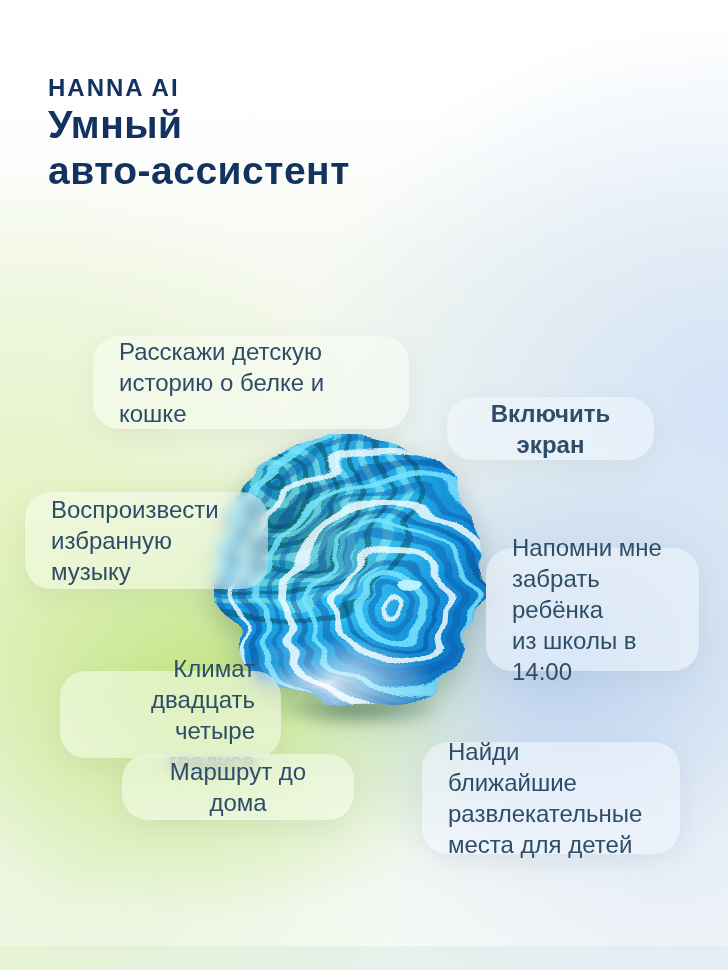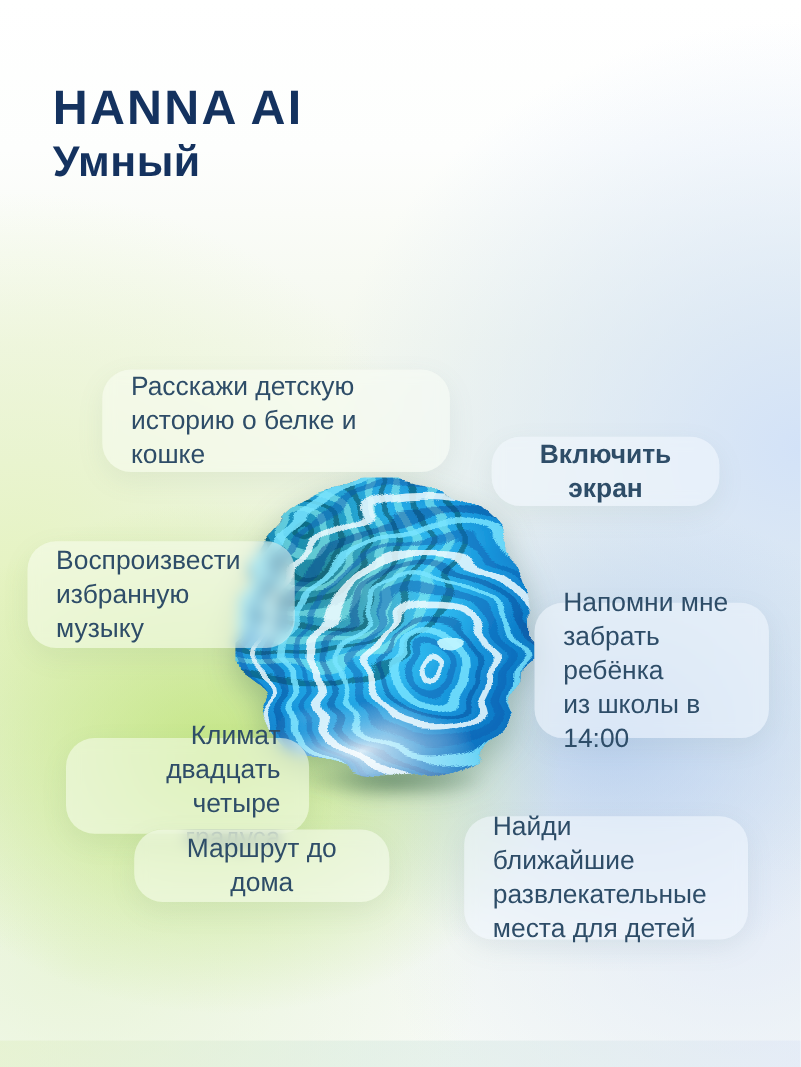--- a/index.html
+++ b/index.html
@@ -15,21 +15,21 @@
       radial-gradient(42% 24% at 28% 71%, rgba(178,223,94,0.70) 0%, rgba(178,223,94,0) 100%),
       radial-gradient(38% 22% at 76% 69%, rgba(158,190,236,0.60) 0%, rgba(158,190,236,0) 100%),
       radial-gradient(55% 36% at 2% 54%,  rgba(229,243,192,0.95) 0%, rgba(229,243,192,0) 100%),
       radial-gradient(60% 40% at 100% 42%, rgba(209,225,248,0.95) 0%, rgba(209,225,248,0) 100%),
       radial-gradient(50% 28% at 10% 90%, rgba(231,244,212,0.85) 0%, rgba(231,244,212,0) 100%),
       radial-gradient(45% 26% at 92% 86%, rgba(226,234,249,0.80) 0%, rgba(226,234,249,0) 100%),
       linear-gradient(180deg,#ffffff 0%,#fdfefd 14%,#f4f8ee 32%,#eef4ec 55%,#f1f6f1 78%,#f7faf6 100%);
   }
   .title-block{position:absolute;left:48px;top:74px;}
   .brand{
-    font-size:44px;font-weight:700;letter-spacing:2px;
+    font-size:24px;font-weight:700;letter-spacing:2px;
     line-height:1.15;margin:0;
   }
   .subtitle-line{
     font-size:39px;font-weight:700;letter-spacing:0.5px;
     line-height:1.2;margin:0;
   }
   .bubble{
     position:absolute;
     display:flex;align-items:center;
     border-radius:26px;
@@ -72,20 +72,21 @@
   }
 </style>
 </head>
 <body>
 
 <div id="stage">
 
   <div class="title-block">
     <h1 class="brand" style="color: rgb(20, 50, 95);">HANNA AI</h1>
     <div class="subtitle-line" style="color: rgb(20, 50, 95);">Умный</div>
+    <div class="subtitle-line" style="color: rgb(20, 50, 95);">авто-ассистент</div>
   </div>
 
   <div id="orb-shadow"></div>
 
   <svg id="orb" viewBox="0 0 272 276" xmlns="http://www.w3.org/2000/svg" aria-hidden="true">
     <defs>
       <radialGradient id="orbBase" cx="0.42" cy="0.38" r="0.78">
         <stop offset="0" stop-color="#6fdcfa"></stop>
         <stop offset="0.33" stop-color="#2fb9ef"></stop>
         <stop offset="0.62" stop-color="#1490d8"></stop>

